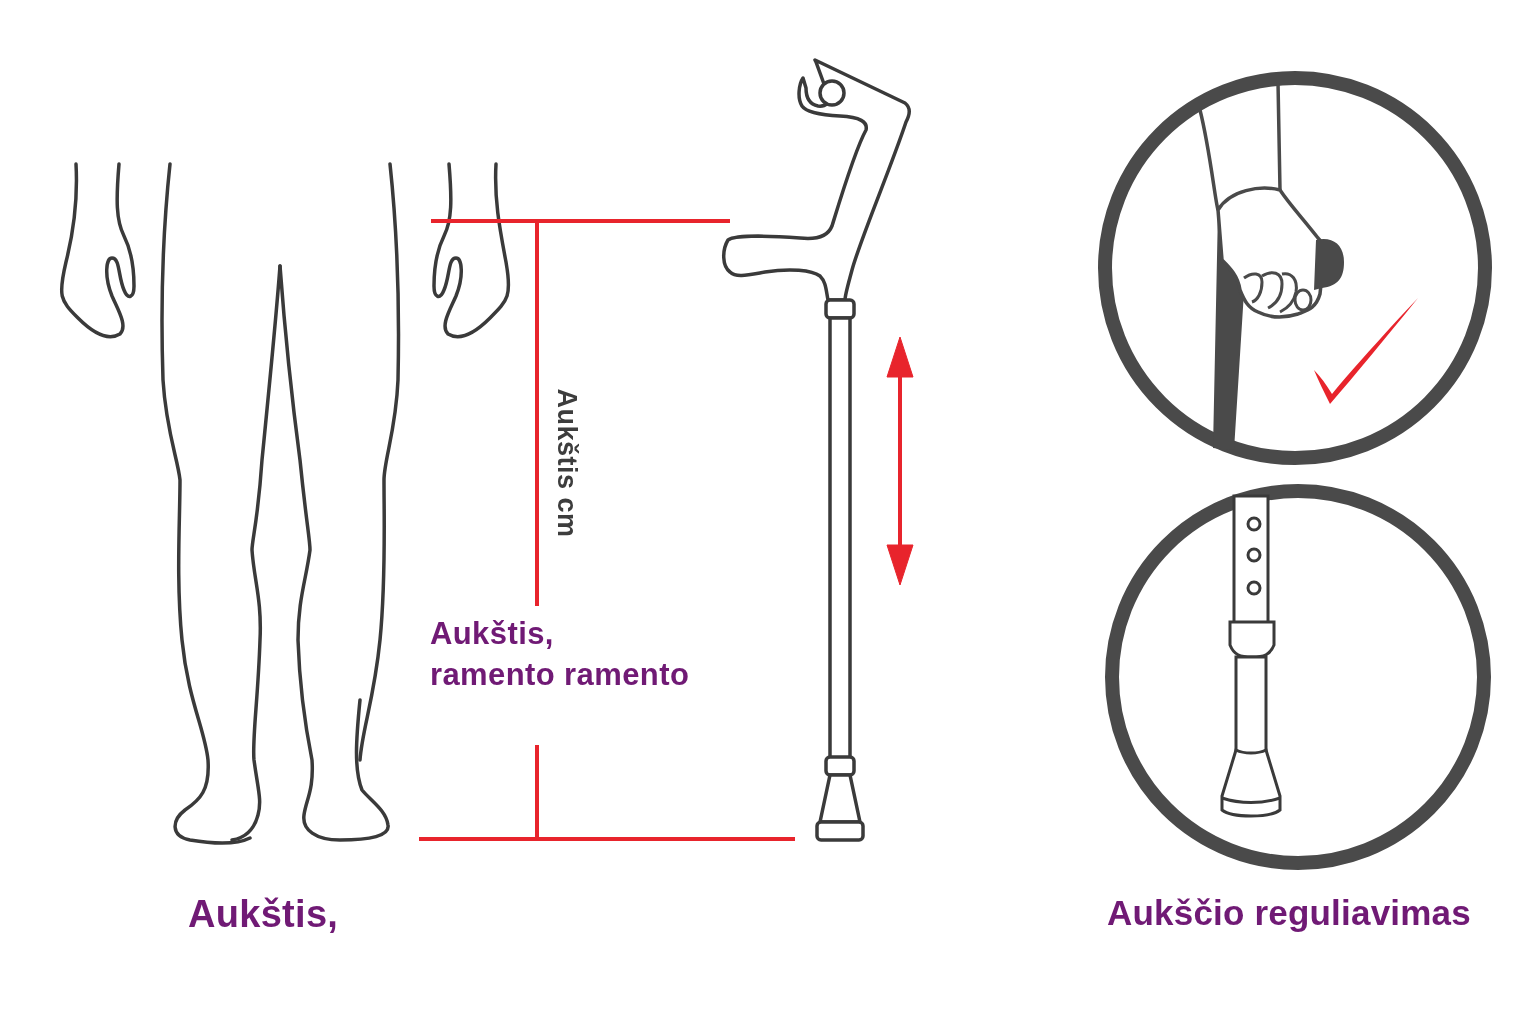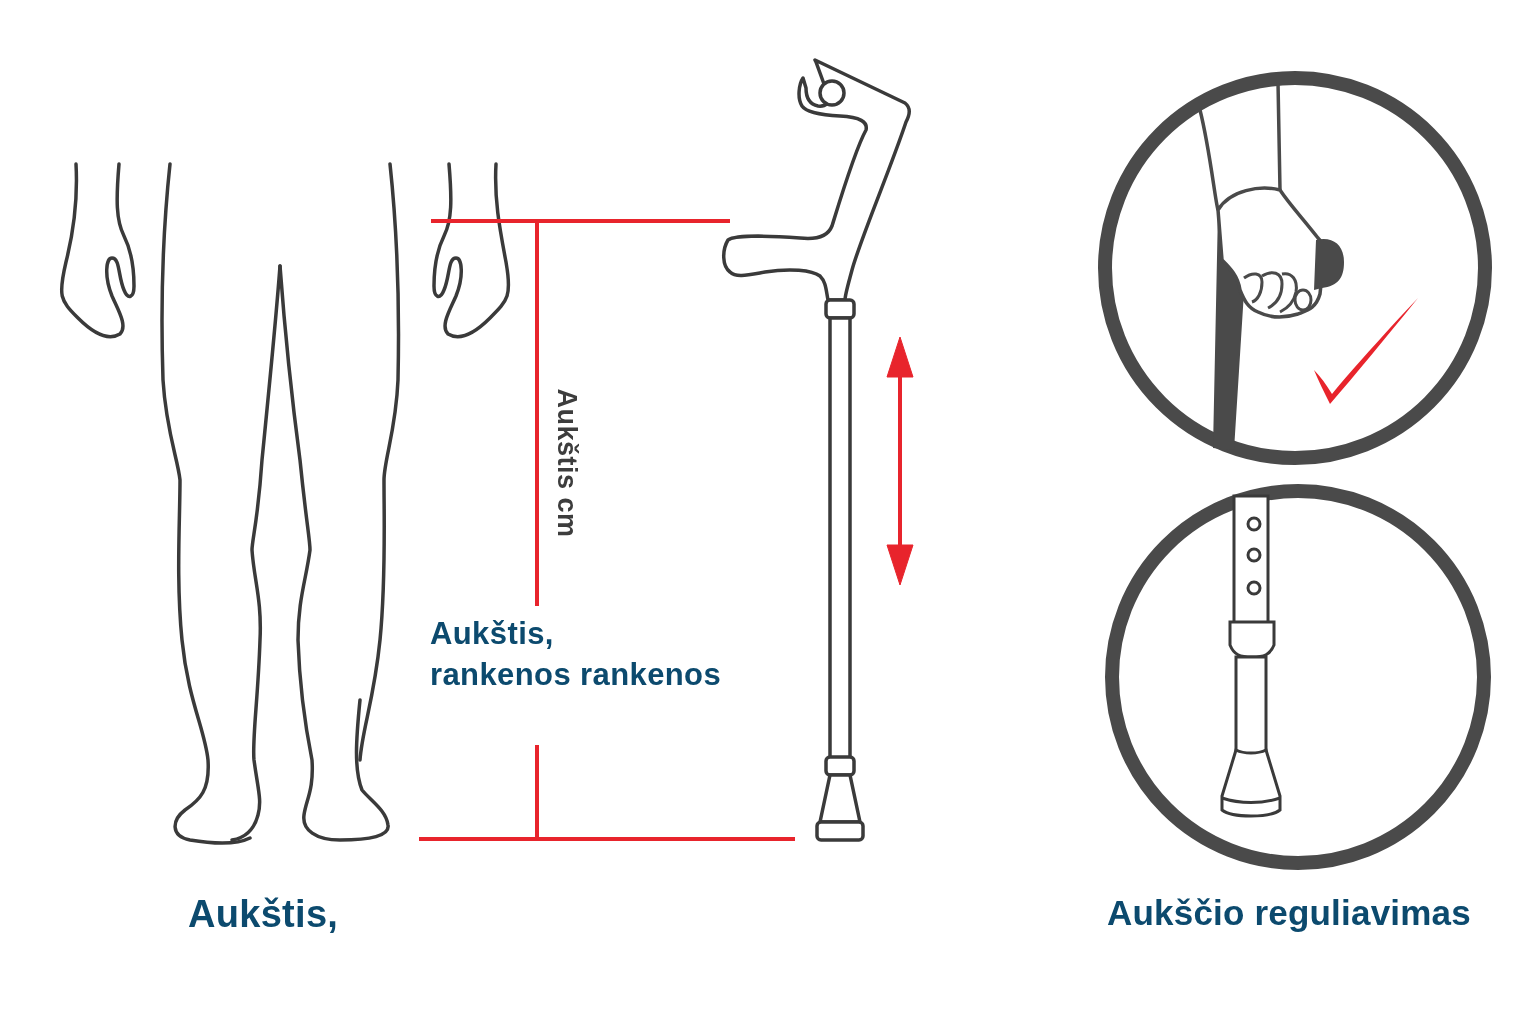--- a/index.html
+++ b/index.html
@@ -15,21 +15,21 @@
       overflow: hidden;
       font-family: "Liberation Sans", "DejaVu Sans", sans-serif;
     }
     svg.art {
       position: absolute;
       left: 0; top: 0;
       width: 1536px; height: 1024px;
     }
     .label {
       position: absolute;
-      color: #0c4a6e;
+      color: #701a75;
       font-weight: bold;
       white-space: nowrap;
     }
     .label-body-height {
       left: 188px;
       top: 893px;
       font-size: 38px;
       letter-spacing: 0.3px;
     }
     .label-adjustment {
@@ -148,20 +148,20 @@
         <path d="M1236 750 C1244 754 1258 754 1266 750 L1280 796 L1280 810 C1270 818 1232 818 1222 810 L1222 796 Z"></path>
         <path fill="none" d="M1222 798 C1240 804 1262 804 1280 798"></path>
       </g>
     </g>
   </svg>
 
   <div class="label label-vertical">Aukštis cm</div>
 
   <div class="label label-measured">
     <span>Aukštis,</span>
-    <span>rankenos rankenos</span>
+    <span>ramento ramento</span>
   </div>
 
   <div class="label label-body-height">Aukštis,</div>
 
   <div class="label label-adjustment">Aukščio reguliavimas</div>
 
 </div>
 
 </body></html>

